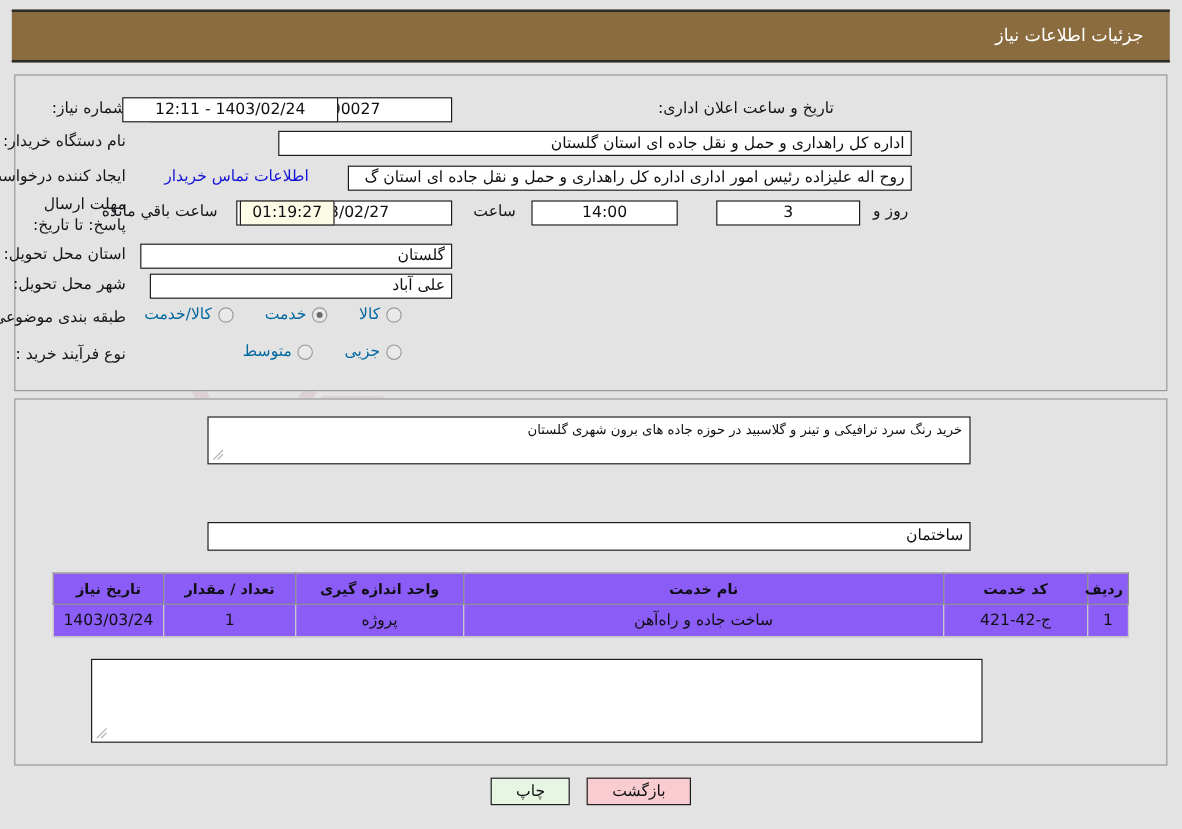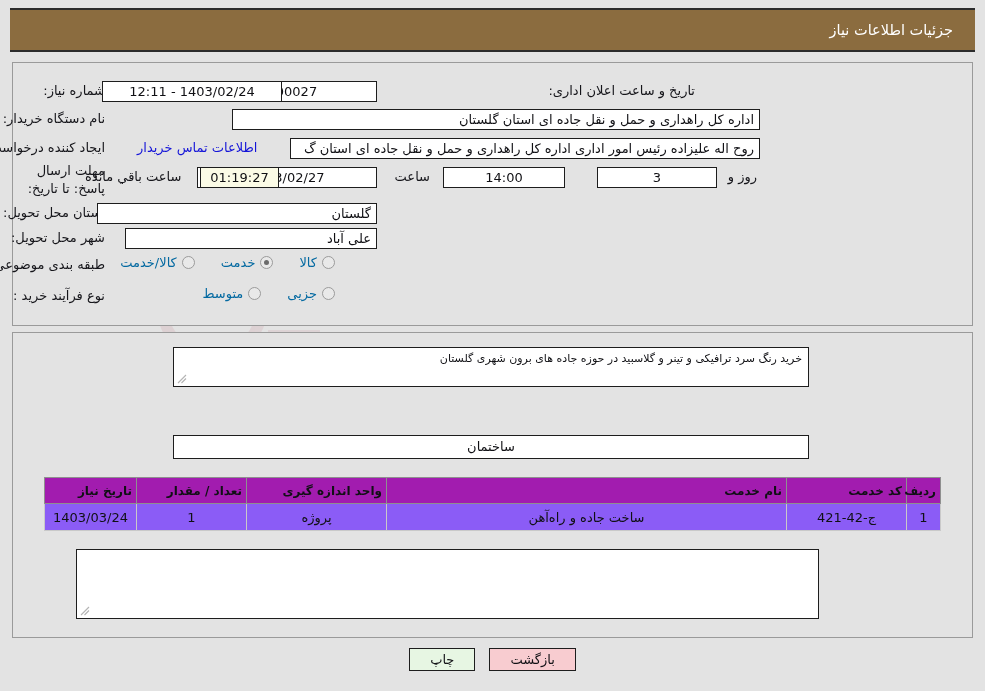--- a/index.html
+++ b/index.html
@@ -157,28 +157,28 @@
     position: absolute;
     left: 44px;
     top: 477px;
     width: 896px;
     border-collapse: collapse;
     font-size: 12.5px;
     z-index: 7;
     table-layout: fixed;
   }
   #svc-table th {
-    background: #a21caf;
+    background: #8b5cf6;
     border: 1px solid #8f8f8f;
     color: #101014;
     font-weight: bold;
     font-size: 12px;
     height: 25px;
     padding: 0 4px;
-    text-align: right;
+    text-align: center;
   }
   #svc-table td {
     background: #8b5cf6;
     border: 1px solid #c9c9c9;
     color: #101014;
     height: 26px;
     padding: 0 4px;
     text-align: center;
     font-size: 13px;
   }
@@ -264,21 +264,21 @@
   <span class="inline-note" style="position:absolute; right:555px; top:169px; z-index:7;">ساعت</span>
   <div class="box center" style="position:absolute; right:420px; top:167px; width:122px; z-index:7;">14:00</div>
   <div class="box center" style="position:absolute; right:268px; top:167px; width:120px; z-index:7;">3</div>
   <span class="inline-note" style="position:absolute; right:228px; top:169px; z-index:7;">روز و</span>
   <div class="box timer" style="position:absolute; right:706px; left:200px; top:167px; z-index:7;">01:19:27</div>
   <span class="inline-note" style="position:absolute; left:85px; top:169px; z-index:7;">ساعت باقي مانده</span>
 
   <div class="frow" style="right:880px; top:204px; z-index:7;">
     <span class="lbl">استان محل تحویل:</span>
   </div>
-  <div class="box right" style="position:absolute; right:608px; top:203px; width:280px; z-index:7;">گلستان</div>
+  <div class="box right" style="position:absolute; right:608px; top:203px; width:260px; z-index:7;">گلستان</div>
 
   <div class="frow" style="right:880px; top:229px; z-index:7;">
     <span class="lbl">شهر محل تحویل:</span>
   </div>
   <div class="box right" style="position:absolute; right:608px; top:228px; width:252px; z-index:7;">علی آباد</div>
 
   <div class="frow" style="right:880px; top:256px; z-index:7;">
     <span class="lbl">طبقه بندی موضوعی:</span>
   </div>
   <div class="frow" style="right:650px; top:255px; z-index:7;">
@@ -316,21 +316,21 @@
   <div class="ta" style="position:absolute; right:176px; left:173px; top:347px; height:40px; z-index:7;">
     <span>خرید رنگ سرد ترافیکی و تینر و گلاسبید در حوزه جاده های برون شهری گلستان</span>
     <svg class="grip" viewBox="0 0 10 10">
       <path d="M1 9 L9 1 M4.5 9 L9 4.5" stroke="#777" stroke-width="1.1" fill="none"></path>
     </svg>
   </div>
 
   <span class="section-title" style="right:713px; top:396px;">اطلاعات خدمات مورد نیاز</span>
 
   <span class="section-title" style="right:866px; top:441px;">گروه خدمت:</span>
-  <div class="box right" style="position:absolute; right:176px; left:173px; top:435px; height:24px; line-height:22px; z-index:7;text-align:center;">ساختمان</div>
+  <div class="box right" style="position:absolute; right:176px; left:173px; top:435px; height:24px; line-height:22px; z-index:7;">ساختمان</div>
 
   <table id="svc-table">
     <colgroup>
       <col style="width:34px">
       <col style="width:120px">
       <col style="width:400px">
       <col style="width:140px">
       <col style="width:110px">
       <col style="width:92px">
     </colgroup>

